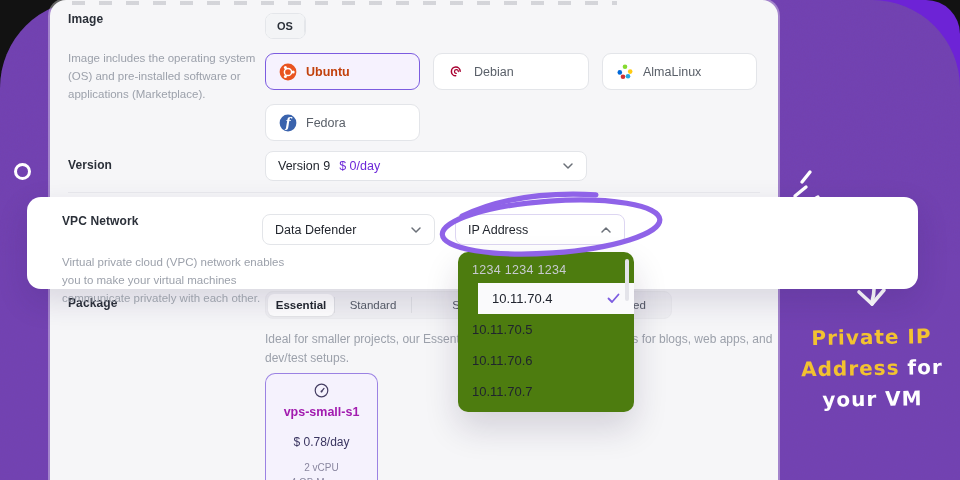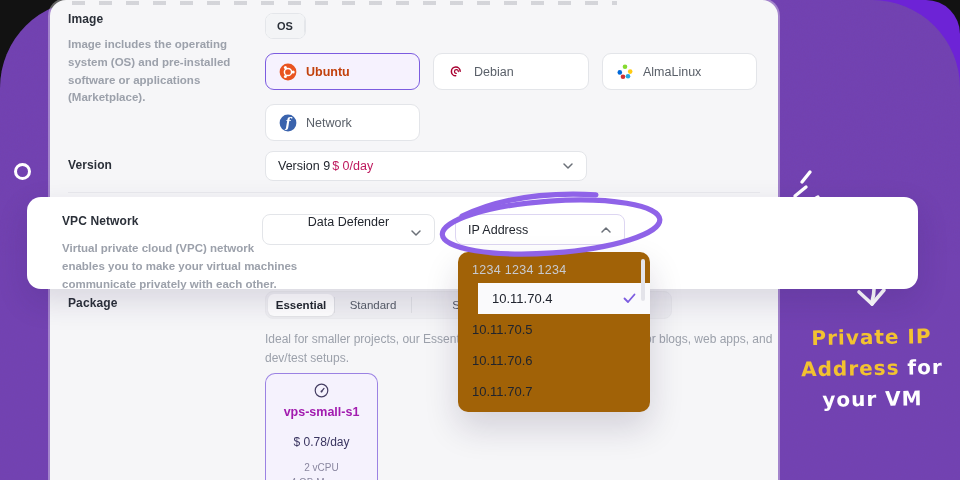--- a/index.html
+++ b/index.html
@@ -14,21 +14,21 @@
   .ring { position:absolute; left:14px; top:163px; width:17px; height:17px;
     border:3px solid #ffffff; border-radius:50%; z-index:2; }
 
   
   .panel { position:absolute; left:50px; top:0; width:728px; height:480px;
     background:#F6F6F8; border-radius:16px 16px 0 0; z-index:2; box-shadow:0 0 0 2px rgba(255,255,255,.35); }
   .top-dashes { position:absolute; left:22px; top:1px; width:545px; height:4px; opacity:.65;
     background:repeating-linear-gradient(90deg,#c2c3c9 0 13px, transparent 13px 27px); }
 
   .label-h { font-size:12px; font-weight:700; color:#2B3039; letter-spacing:.1px; }
-  .desc { font-size:11.5px; color:#9CA1AB; line-height:1.55; margin-top:10px;font-weight:bold; }
+  .desc { font-size:11.5px; color:#9CA1AB; line-height:1.55; margin-top:24px; }
 
   .sec-image { position:absolute; left:18px; top:12px; width:690px; }
   .sec-image .col-label { width:200px; }
   .img-controls { position:absolute; left:197px; top:1px; width:495px; }
 
   .segmented { display:inline-flex; align-items:stretch; background:#fff;
     border:1px solid #E4E6EA; border-radius:8px; overflow:hidden; height:26px; }
   .segmented .seg { font-size:11px; color:#2B3039; display:flex; align-items:center;
     padding:0 11px; cursor:pointer; }
   .segmented .seg.active { background:#F3F4F6; font-weight:700; }
@@ -41,37 +41,37 @@
   .os-btn .os-label { font-size:12.5px; color:#5A6069; }
   .os-btn.selected { border:1.5px solid #7C5CE0; background:#F6F2FE; }
   .os-btn.selected .os-label { color:#c2410c; font-weight:600; }
   .os-icon { width:18px; height:18px; flex:0 0 18px; }
 
   .sec-version-label { position:absolute; left:18px; top:158px; }
   .select { position:absolute; background:#fff; border:1px solid #E3E5E9; border-radius:8px;
     display:flex; align-items:center; padding:0 12px; cursor:pointer; }
   .version-select { left:215px; top:151px; width:322px; height:30px; }
   .select .val { font-size:12.5px; color:#23272F; }
-  .select .price { font-size:12.5px; color:#be185d; margin-left:2px; }
+  .select .price { font-size:12.5px; color:#6d28d9; margin-left:9px; }
   .select .chev { margin-left:auto; display:flex; }
 
   .divider { position:absolute; left:18px; width:692px; top:192px; height:1px; background:#EAEAEE; }
 
   
   .vpc-card { position:absolute; left:27px; top:197px; width:891px; height:92px;
     background:#ffffff; border-radius:14px; z-index:3;
     box-shadow:0 12px 32px rgba(35,20,80,.14); }
   .vpc-card .label-h { position:absolute; left:35px; top:17px; }
   .vpc-card .desc { position:absolute; left:35px; top:33px; width:238px; }
-  .network-select { left:235px; top:17px; width:173px; height:31px;flex-direction:column; }
+  .network-select { left:235px; top:17px; width:173px; height:31px; }
   .ip-select { left:428px; top:17px; width:170px; height:31px; border-color:#DDD6F2;gap:46px; }
 
   
-  .dropdown { position:absolute; left:458px; top:252px; width:192px; height:160px;
-    background:#a16207; border-radius:10px; z-index:5;
+  .dropdown { position:absolute; left:458px; top:252px; width:176px; height:160px;
+    background:#4d7c0f; border-radius:10px; z-index:5;
     box-shadow:0 16px 34px rgba(30,18,60,.16); padding-top:5px; }
   .dd-placeholder { height:26px; display:flex; align-items:center; padding:0 14px;
     font-size:12.5px; color:#C7CAD1; letter-spacing:.3px; }
   .dd-opt { height:31px; display:flex; align-items:center; padding:0 14px;
     font-size:13px; color:#20242E; cursor:pointer; }
   .dd-opt.selected { background:#FAFAFC;margin-left:20px; }
   .dd-opt .check { margin-left:auto; display:flex; }
   .dd-scrollbar { position:absolute; right:5px; top:7px; width:4px; height:42px;
     background:#E4E4EA; border-radius:2px; cursor:pointer; }
 
@@ -204,21 +204,21 @@
             <span class="os-label">AlmaLinux</span>
           </div>
 
           <div class="os-btn" style="left:0; top:51px;">
             <span class="os-icon">
               <svg width="18" height="18" viewBox="0 0 18 18">
                 <circle cx="9" cy="9" r="8.4" fill="#3A63AD"></circle>
                 <text x="9" y="13.4" font-family="DejaVu Serif, serif" font-style="italic" font-weight="bold" font-size="12" fill="#fff" text-anchor="middle">f</text>
               </svg>
             </span>
-            <span class="os-label">Network</span>
+            <span class="os-label">Fedora</span>
           </div>
         </div>
       </div>
     </div>
 
     <div class="sec-version-label label-h">Version</div>
     <div class="select version-select">
       <span class="val">Version 9</span>
       <span class="price">$ 0/day</span>
       <span class="chev">

